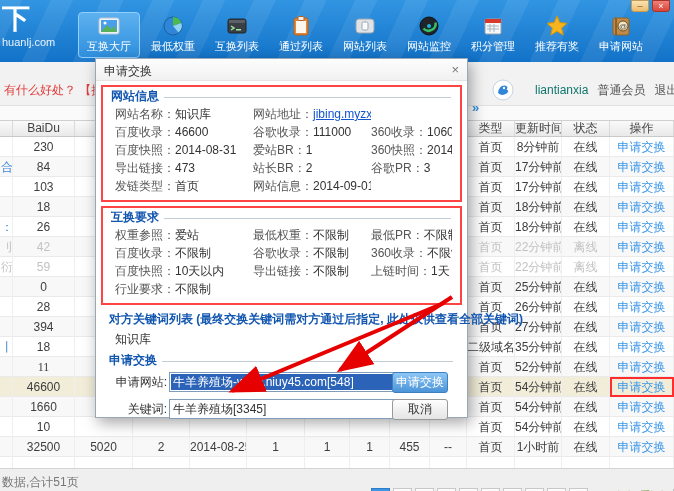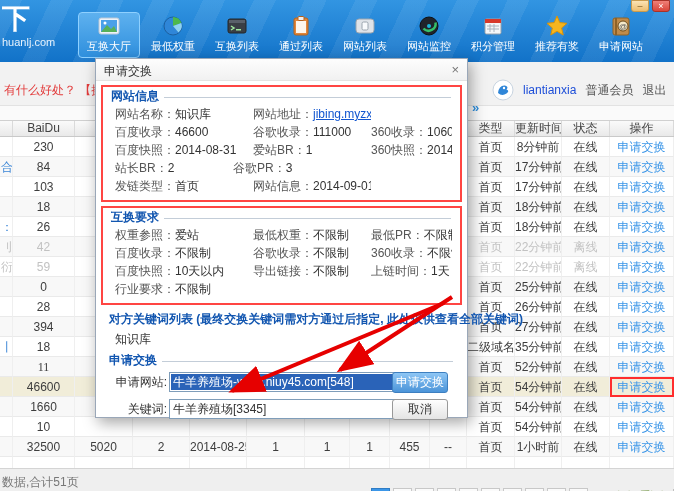--- a/index.html
+++ b/index.html
@@ -24,21 +24,21 @@
   .win-btn{width:18px;height:12px;border-radius:0 0 3px 3px;font-size:9px;line-height:11px;text-align:center;box-sizing:border-box;}
   .win-min{background:linear-gradient(#fbe3b5,#edbd6e);border:1px solid #c99b4e;color:#7a5a20;}
   .win-close{background:linear-gradient(#ef8078,#d9453a);border:1px solid #a83228;color:#fff;}
 
   
   .subbar{position:absolute;left:0;top:62px;width:674px;height:58px;background:#f2f2f2;}
   .toolstrip{position:absolute;left:0;bottom:0;width:674px;height:15px;background:#fafafa;border-top:1px solid #e2e2e2;box-sizing:border-box;}
   .promo{position:absolute;left:4px;top:20px;color:#e23b3b;white-space:nowrap;}
   .tool-glyph{position:absolute;left:472px;top:38px;color:#2f8fdd;font-weight:bold;font-size:13px;}
   .userbar{position:absolute;left:492px;top:16px;height:24px;display:flex;align-items:center;gap:9px;white-space:nowrap;}
-  .userbar .uname{color:#1d4ed8;}
+  .userbar .uname{color:#0f766e;margin-left:12px;}
   .userbar .urole,.userbar .ulogout{color:#555;}
 
   
   .tablewrap{position:absolute;left:0;top:120px;width:674px;}
   .thead{display:flex;height:15px;background:linear-gradient(#fafafa,#e9e9e9);
     border-top:1px solid #d0d0d0;border-bottom:1px solid #c9c9c9;box-sizing:content-box;}
   .th{font-size:12px;color:#444;text-align:center;line-height:15px;border-right:1px solid #dadada;box-sizing:border-box;overflow:hidden;white-space:nowrap;}
   .trow{display:flex;height:20px;background:#fff;}
   .trow.alt{background:#f8f8f8;}
   .trow.hl-row{background:#f1edd9;}
@@ -527,20 +527,21 @@
             <span class="fcell c0"><span class="flabel">百度收录：</span><span class="fvalue">46600</span></span>
             <span class="fcell c1"><span class="flabel">谷歌收录：</span><span class="fvalue">111000</span></span>
             <span class="fcell c2"><span class="flabel">360收录：</span><span class="fvalue">10600</span></span>
           </div>
           <div class="f-row">
             <span class="fcell c0"><span class="flabel">百度快照：</span><span class="fvalue">2014-08-31</span></span>
             <span class="fcell c1"><span class="flabel">爱站BR：</span><span class="fvalue">1</span></span>
             <span class="fcell c2"><span class="flabel">360快照：</span><span class="fvalue">2014-08-30</span></span>
           </div>
           <div class="f-row">
+            <span class="fcell c0"><span class="flabel">导出链接：</span><span class="fvalue">473</span></span>
             <span class="fcell c1"><span class="flabel">站长BR：</span><span class="fvalue">2</span></span>
             <span class="fcell c2"><span class="flabel">谷歌PR：</span><span class="fvalue">3</span></span>
           </div>
           <div class="f-row">
             <span class="fcell c0"><span class="flabel">发链类型：</span><span class="fvalue">首页</span></span>
             <span class="fcell c1"><span class="flabel">网站信息：</span><span class="fvalue">2014-09-01</span></span>
           </div>
         </div>
     </div>
 

